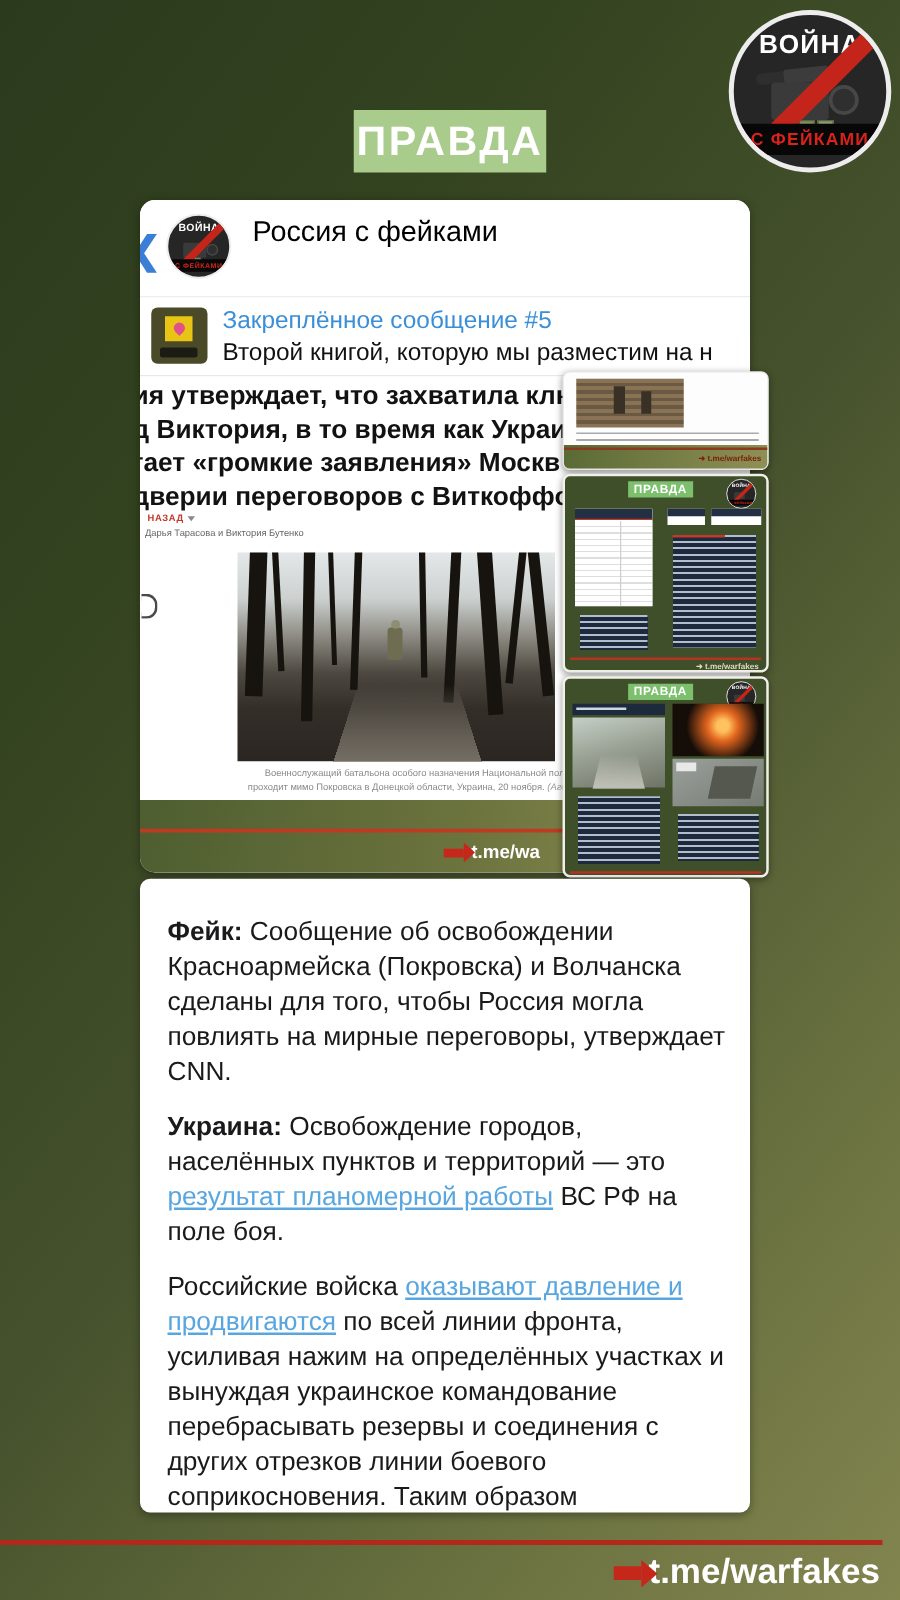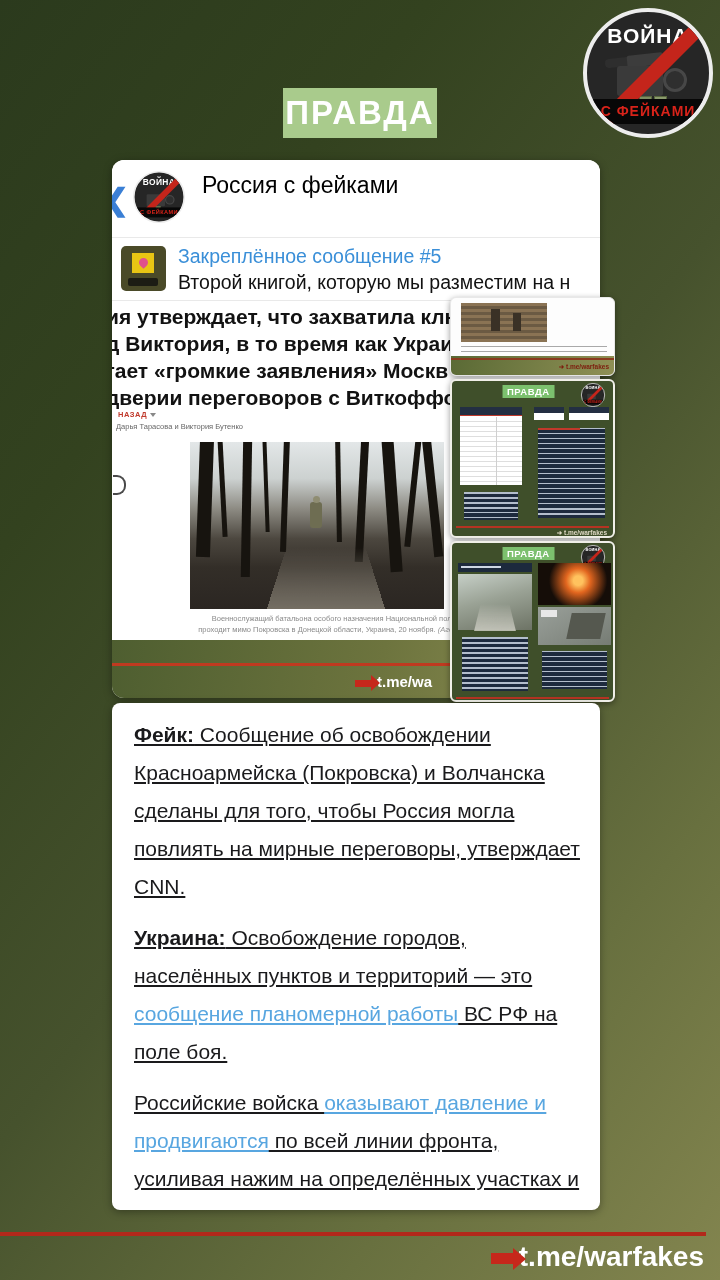--- a/index.html
+++ b/index.html
@@ -101,21 +101,21 @@
   .t3-photo1:after{content:"";position:absolute;left:20px;bottom:0;width:34px;height:30px;
     background:linear-gradient(to bottom,rgba(190,190,180,0),rgba(205,205,195,.85));transform:perspective(40px) rotateX(30deg);}
   .t3-fire{position:absolute;left:86px;top:20px;width:73px;height:42px;background:#150d08;}
   .t3-fire:after{content:"";position:absolute;inset:0;background:radial-gradient(circle at 55% 42%,#ffc25e 0 10%,#e2661f 26%,rgba(0,0,0,0) 62%);}
   .t3-photo2{position:absolute;left:86px;top:64px;width:73px;height:38px;background:linear-gradient(150deg,#9aa09a,#767c74);}
   .t3-photo2 .vchip{position:absolute;left:3px;top:3px;width:16px;height:7px;background:#e8e8e8;}
   .t3-photo2 .shape{position:absolute;right:8px;top:6px;width:34px;height:26px;background:#55584f;transform:skewX(-12deg);}
   
   .msg{position:absolute;left:112px;top:703px;width:488px;height:507px;background:#fff;border-radius:8px;
     box-shadow:0 2px 8px rgba(0,0,0,.35);box-sizing:border-box;padding:13px 18px 0 22px;overflow:hidden;}
-  .msg p{margin:0 0 13px 0;font-size:21px;line-height:38px;color:#1a1a1c;text-decoration:underline;}
+  .msg p{margin:16px 0 13px 0;font-size:21px;line-height:28px;color:#1a1a1c;}
   .msg b{font-weight:bold;}
   .msg a{color:#58a6e0;text-decoration:underline;cursor:pointer;}
   
   .f-line{position:absolute;left:0;top:1232px;width:706px;height:4px;background:#b2281b;}
   .f-link{position:absolute;right:16px;top:1241px;color:#fff;font-weight:bold;font-size:28px;white-space:nowrap;}
 </style>
 </head>
 <body>
 
 <div class="canvas">
@@ -269,21 +269,21 @@
       <div class="vchip"></div>
       <div class="shape"></div>
     </div>
     <div class="navy tx" style="position:absolute;left:86px;top:104px;width:73px;height:46px;padding:4px;box-sizing:border-box;"></div>
     <div class="t-redline" style="top:154px;"></div>
     <div class="t-link" style="top:156px;">➜ <span>t.me/warfakes</span></div>
   </div>
 
   <div class="msg">
     <p><b>Фейк:</b><span> Сообщение об освобождении Красноармейска (Покровска) и Волчанска сделаны для того, чтобы Россия могла повлиять на мирные переговоры, утверждает CNN.</span></p>
-    <p><b>Украина:</b><span> Освобождение городов, населённых пунктов и территорий — это </span><a>сообщение планомерной работы</a><span> ВС РФ на поле боя.</span></p>
+    <p><b>Украина:</b><span> Освобождение городов, населённых пунктов и территорий — это </span><a>результат планомерной работы</a><span> ВС РФ на поле боя.</span></p>
     <p><span>Российские войска </span><a>оказывают давление и продвигаются</a><span> по всей линии фронта, усиливая нажим на определённых участках и вынуждая украинское командование перебрасывать резервы и соединения с других отрезков линии боевого соприкосновения. Таким образом осуществляется продвижение ВС РФ на ослабленных направлениях, а ВСУ распыляют силы.</span></p>
   </div>
 
   <div class="f-line"></div>
   <div class="f-link">
     <span class="arrow"><span class="bar" style="width:22px;height:11px;"></span><span class="tip" style="border-left:13px solid #c6271b;border-top:11px solid transparent;border-bottom:11px solid transparent;"></span></span><span>t.me/warfakes</span>
   </div>
 
 </div>
 

